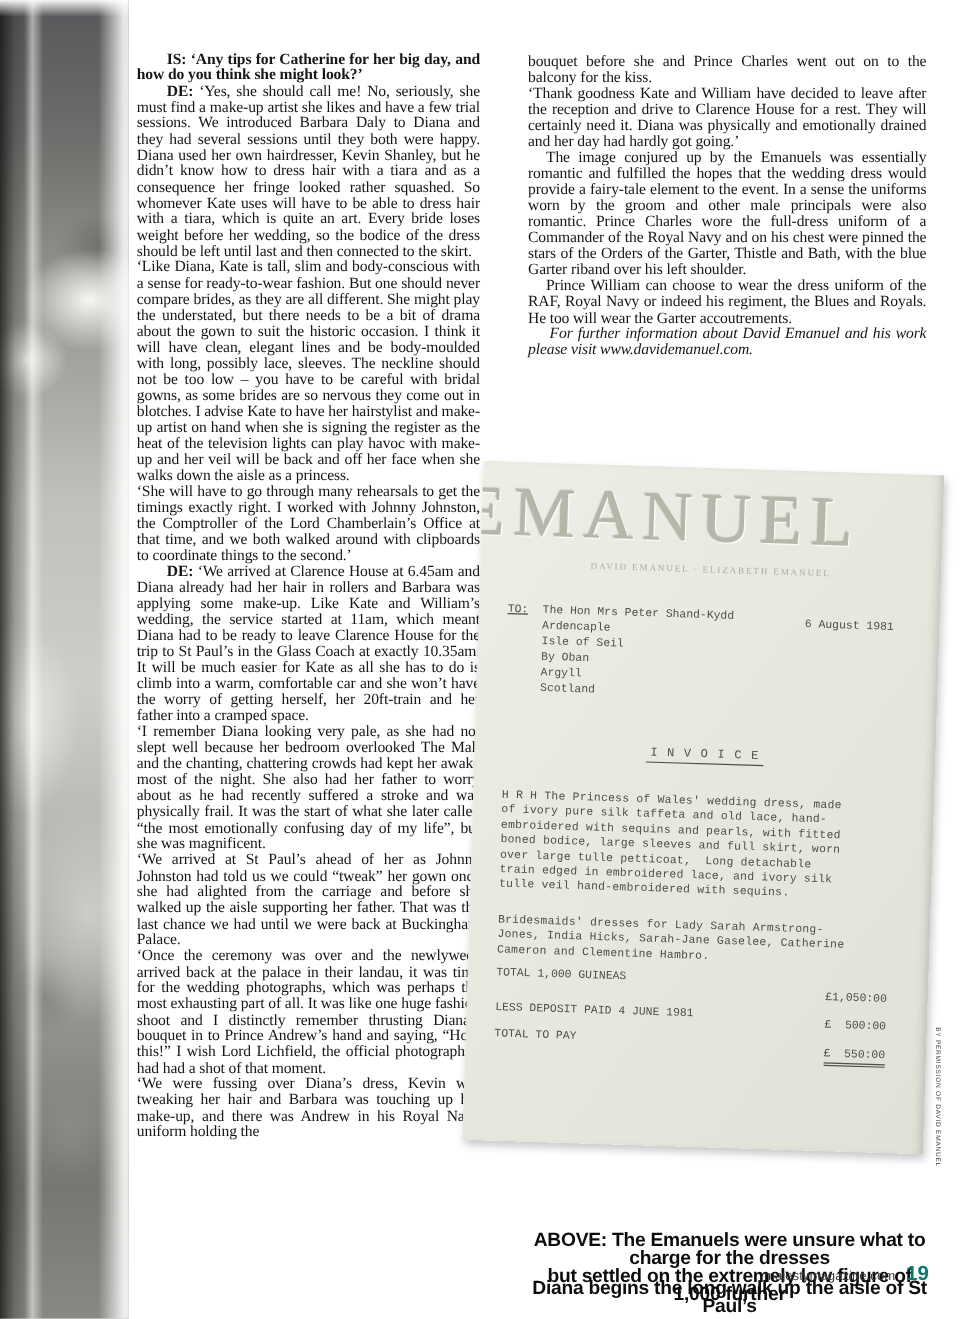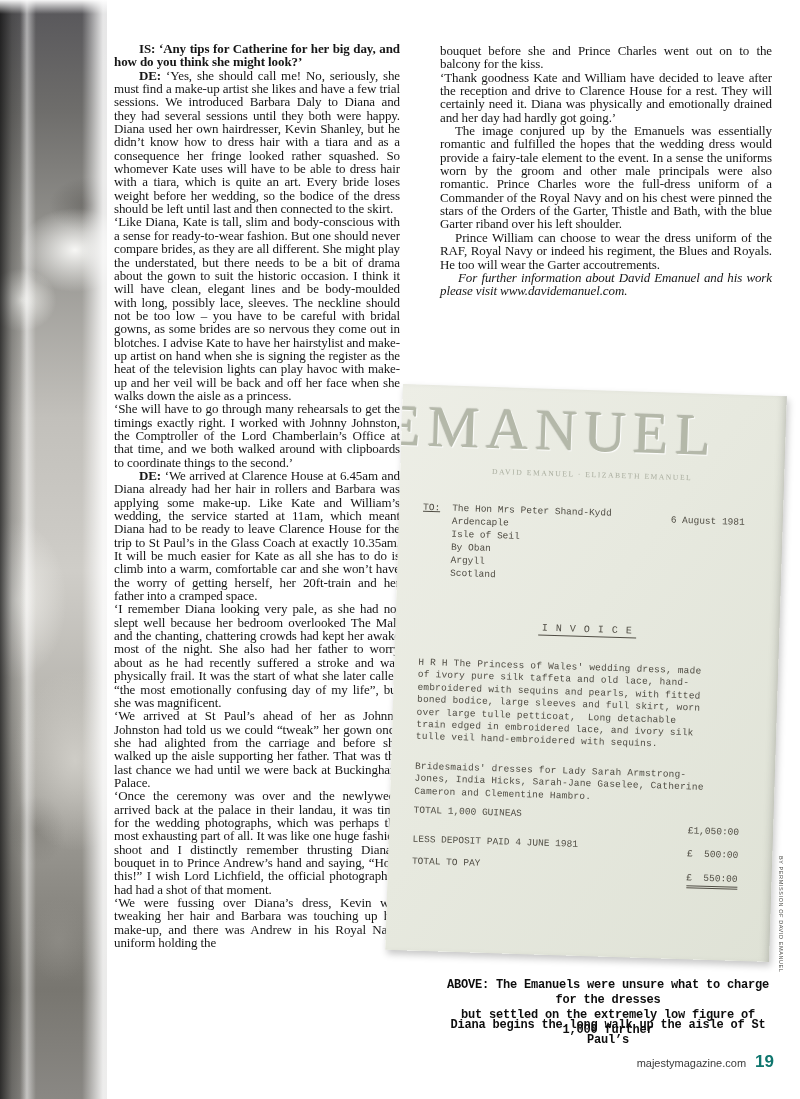--- a/index.html
+++ b/index.html
@@ -76,22 +76,22 @@
   .rl2{top:471px;}  .ra2{top:479px;}
   .double{border-bottom:3px double #514e45;padding-bottom:2px;}
   .credit{
     position:absolute;left:778px;top:856px;writing-mode:vertical-rl;
     font-family:"Liberation Sans",sans-serif;font-size:5.5px;letter-spacing:0.6px;
     color:#4a4a45;white-space:nowrap;
   }
   
   .caption{
     position:absolute;left:442px;width:332px;text-align:center;
-    font-family:Liberation Mono, monospace;font-weight:bold;font-size:12px;
-    line-height:15px;letter-spacing:-0.2px;color:#0d0d0d;
+    font-family:Liberation Sans, sans-serif;font-weight:bold;font-size:16px;
+    line-height:15px;letter-spacing:-0.2px;color:#0d0d0d;margin-top:48px;
   }
   .cap-above{top:978px;}
   .cap-opposite{top:1018px;}
   .footer{
     position:absolute;top:1052px;left:442px;width:332px;text-align:right;
     font-family:"Liberation Sans",sans-serif;font-size:11px;color:#3a3a3a;
   }
   .footer .pagenum{font-weight:bold;font-size:17px;color:#0f766e;margin-left:9px;}
 </style>
 </head>

